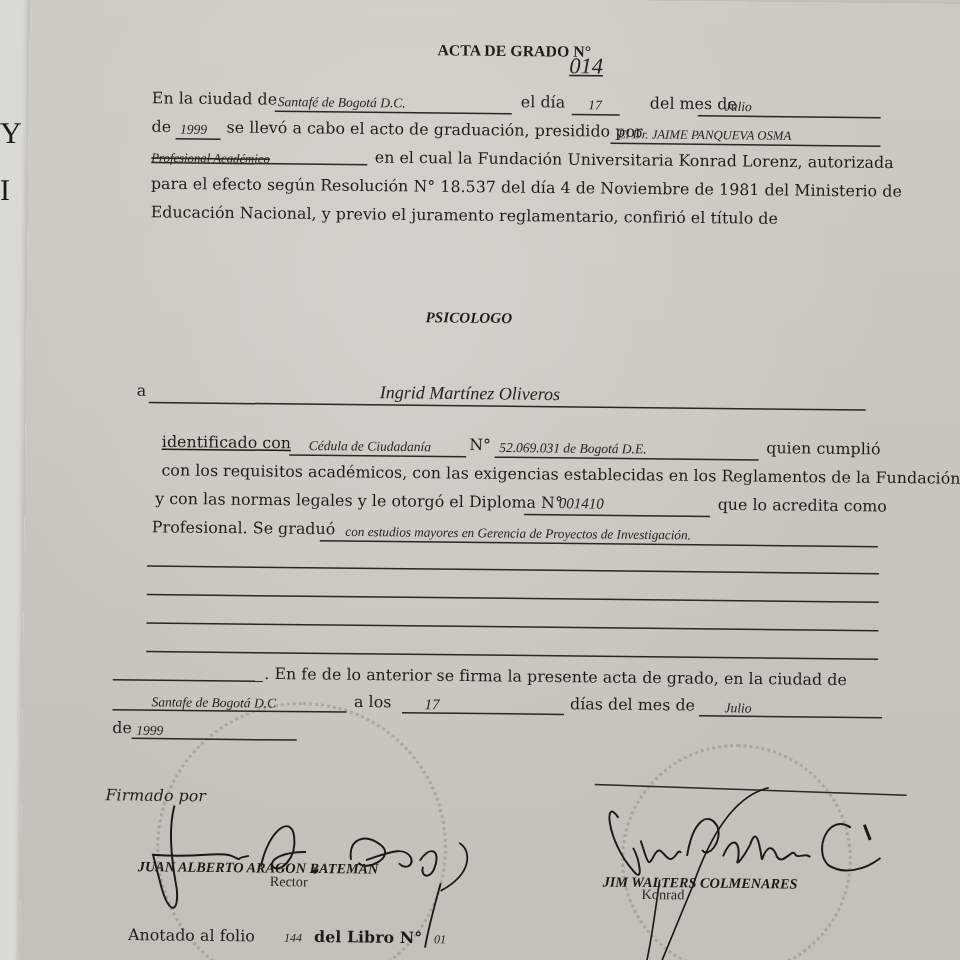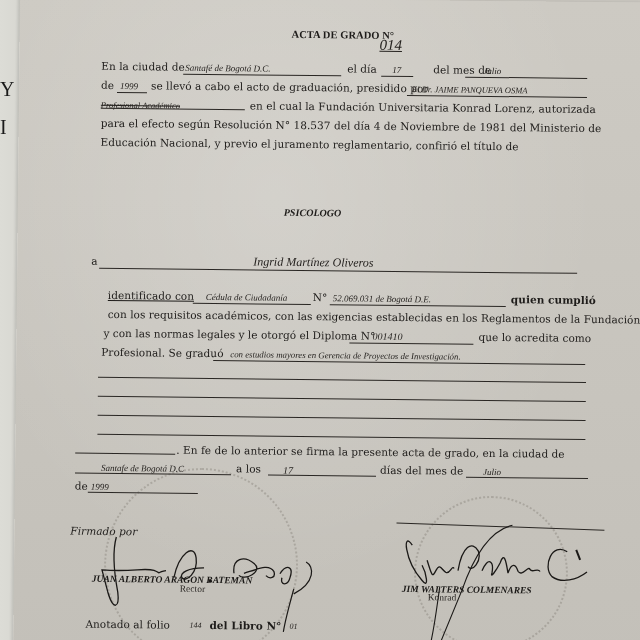--- a/index.html
+++ b/index.html
@@ -86,21 +86,21 @@
   <span class="t" style="left:74px;top:258px;">a</span>
   <div class="ul" style="left:82px;top:271px;width:478px;"></div>
   <span class="fill name" style="left:236px;top:256px;">Ingrid Martínez Oliveros</span>
 
   <span class="t" style="left:91px;top:292px;text-decoration:underline;">identificado con</span>
   <span class="fill" style="left:189px;top:294px;">Cédula de Ciudadanía</span>
   <div class="ul" style="left:176px;top:305px;width:118px;"></div>
   <span class="t" style="left:296px;top:292px;">N°</span>
   <span class="fill" style="left:316px;top:294px;">52.069.031 de Bogotá D.E.</span>
   <div class="ul" style="left:313px;top:305px;width:176px;"></div>
-  <span class="t" style="left:494px;top:292px;font-weight:bold;">quien cumplió</span>
+  <span class="t" style="left:494px;top:292px;">quien cumplió</span>
 
   <span class="t" style="left:91px;top:311px;">con los requisitos académicos, con las exigencias establecidas en los Reglamentos de la Fundación</span>
 
   <span class="t" style="left:87px;top:330px;">y con las normas legales y le otorgó el Diploma N°</span>
   <span class="fill" style="left:356px;top:331px;font-size:10px;">001410</span>
   <div class="ul" style="left:333px;top:343px;width:124px;"></div>
   <span class="t" style="left:462px;top:330px;">que lo acredita como</span>
 
   <span class="t" style="left:85px;top:349px;">Profesional. Se graduó</span>
   <span class="fill" style="left:214px;top:351px;font-size:8.8px;">con estudios mayores en Gerencia de Proyectos de Investigación.</span>

